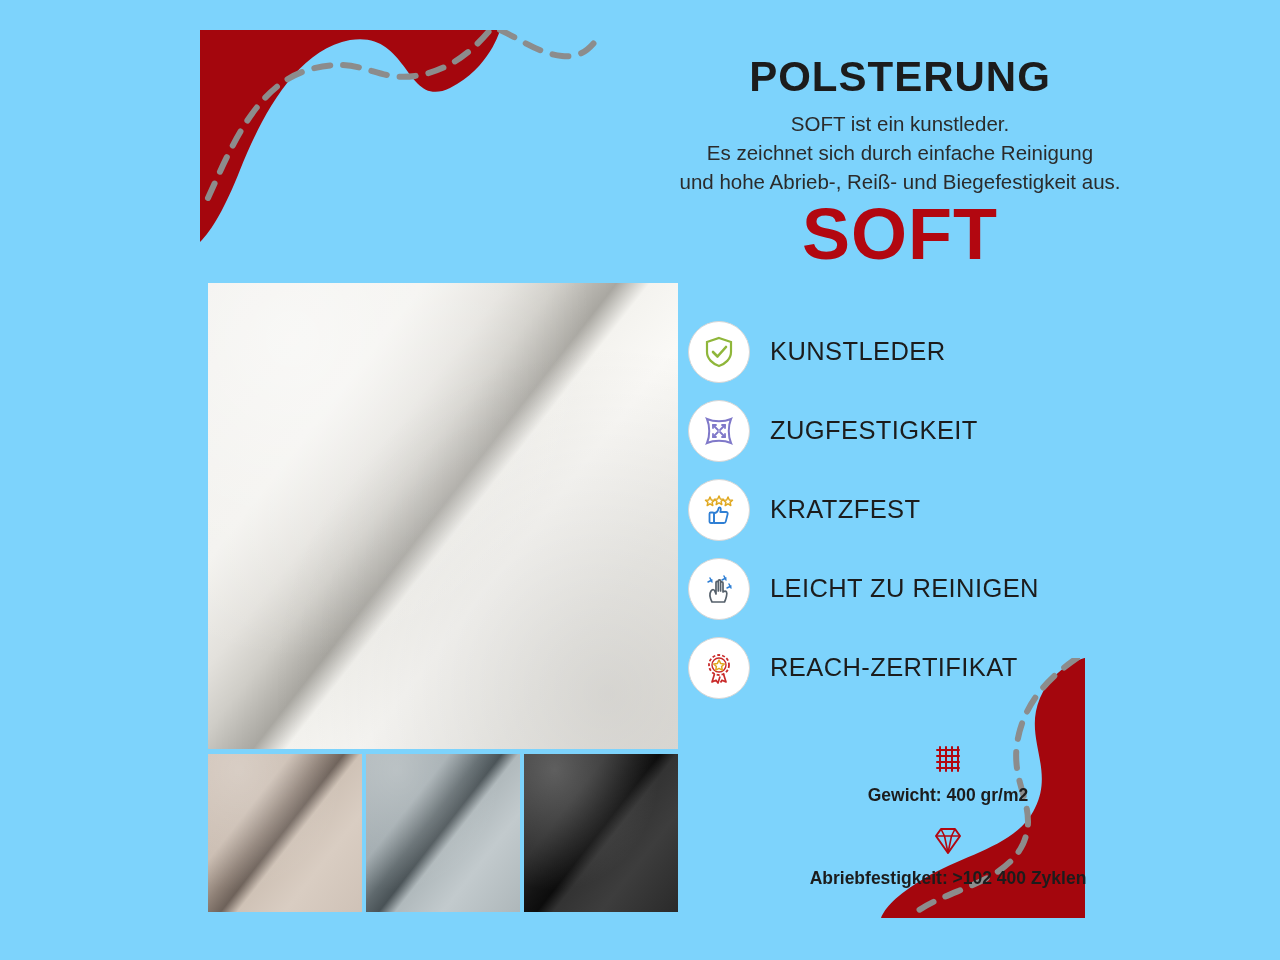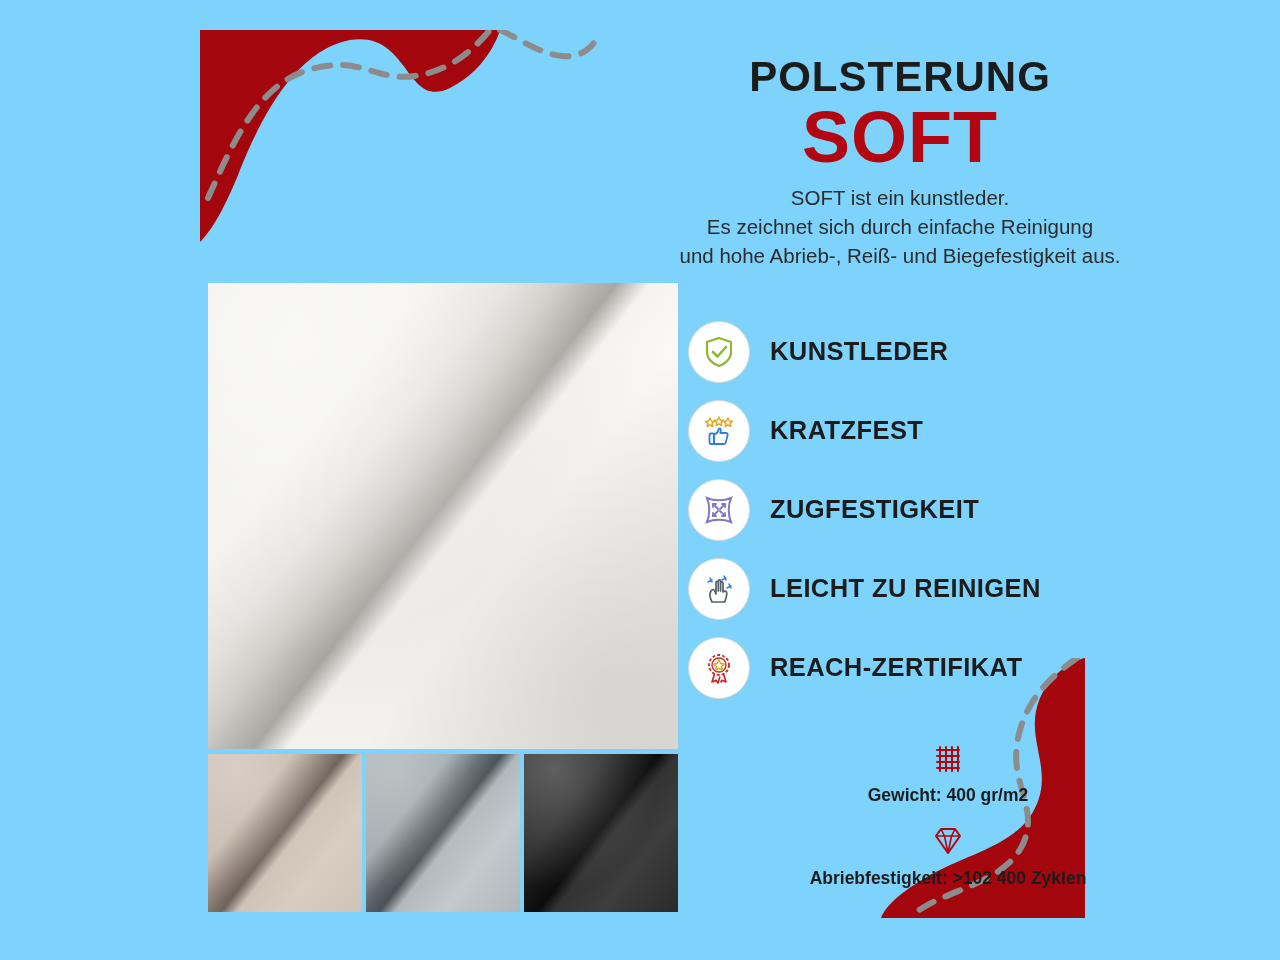--- a/index.html
+++ b/index.html
@@ -156,21 +156,21 @@
     border: 1.6px solid #d7d7d7;
     display: flex;
     align-items: center;
     justify-content: center;
     flex: none;
     background: #ffffff;
   }
   .feature-label {
     margin-left: 20px;
     font-size: 25.5px;
-    font-weight: bold;
+    font-weight: normal;
     color: #1c1c1c;
     letter-spacing: 0.4px;
     white-space: nowrap;
   }
 
   
   #specs {
     position: absolute;
     left: 688px;
     top: 735px;
@@ -202,70 +202,70 @@
     <path d="M300 0 C318 8 340 24 362 26 C382 28 390 18 398 8" fill="none" stroke="#8c8c8c" stroke-width="6" stroke-linecap="round" stroke-dasharray="16 13"></path>
   </svg>
 
   <svg id="corner-bottom-right" class="corner-shape" viewBox="0 0 330 260">
     <path d="M330 260 L330 0 C330 0 300 6 285 40 C268 80 300 110 280 150 C262 188 210 196 170 220 C140 238 130 250 126 260 Z" fill="#a4060d"></path>
     <path d="M322 0 C296 18 268 44 262 86 C256 128 284 150 268 186 C250 224 198 230 164 252" fill="none" stroke="#8c8c8c" stroke-width="6" stroke-linecap="round" stroke-dasharray="16 13"></path>
   </svg>
 
   <div id="headline-block">
     <div id="title-main">POLSTERUNG</div>
-    <div id="title-highlight">SOFT</div>
     <div id="subtitle">
       <span class="sub-line">SOFT ist ein kunstleder.</span>
       <span class="sub-line">Es zeichnet sich durch einfache Reinigung</span>
       <span class="sub-line">und hohe Abrieb-, Reiß- und Biegefestigkeit aus.</span>
     </div>
+    <div id="title-highlight">SOFT</div>
   </div>
 
   <div id="main-swatch"></div>
 
   <div id="swatch-row">
     <div class="swatch-thumb" id="swatch-beige"></div>
     <div class="swatch-thumb" id="swatch-grey"></div>
     <div class="swatch-thumb" id="swatch-black"></div>
   </div>
 
   <div id="feature-list">
 
     <div class="feature-row">
       <div class="feature-icon">
         <svg width="34" height="34" viewBox="0 0 34 34">
           <path d="M17 3 L29 7 V17 C29 24 23 29 17 31 C11 29 5 24 5 17 V7 Z" fill="none" stroke="#8fb63a" stroke-width="2.2"></path>
           <path d="M11 17 L15.5 21.5 L24 12" fill="none" stroke="#8fb63a" stroke-width="2.6" stroke-linecap="round" stroke-linejoin="round"></path>
         </svg>
       </div>
       <div class="feature-label">KUNSTLEDER</div>
+    </div>
+
+    <div class="feature-row">
+      <div class="feature-icon">
+        <svg width="34" height="34" viewBox="0 0 34 34">
+          <path d="M5 5 C12 8 22 8 29 5 C26 12 26 22 29 29 C22 26 12 26 5 29 C8 22 8 12 5 5 Z" fill="none" stroke="#7f78c9" stroke-width="2"></path>
+          <path d="M11 11 L16 16 M23 11 L18 16 M11 23 L16 18 M23 23 L18 18" stroke="#7f78c9" stroke-width="1.8" stroke-linecap="round"></path>
+          <path d="M11 11 L11 14 M11 11 L14 11 M23 11 L20 11 M23 11 L23 14 M11 23 L11 20 M11 23 L14 23 M23 23 L23 20 M23 23 L20 23" stroke="#7f78c9" stroke-width="1.8" stroke-linecap="round"></path>
+        </svg>
+      </div>
+      <div class="feature-label">ZUGFESTIGKEIT</div>
     </div>
 
     <div class="feature-row">
       <div class="feature-icon">
         <svg width="36" height="36" viewBox="0 0 36 36">
           <path d="M9 5 L10.3 8 L13.5 8.3 L11.1 10.4 L11.8 13.5 L9 11.8 L6.2 13.5 L6.9 10.4 L4.5 8.3 L7.7 8 Z" fill="none" stroke="#e0a81f" stroke-width="1.5" stroke-linejoin="round"></path>
           <path d="M18 4 L19.3 7 L22.5 7.3 L20.1 9.4 L20.8 12.5 L18 10.8 L15.2 12.5 L15.9 9.4 L13.5 7.3 L16.7 7 Z" fill="none" stroke="#e0a81f" stroke-width="1.5" stroke-linejoin="round"></path>
           <path d="M27 5 L28.3 8 L31.5 8.3 L29.1 10.4 L29.8 13.5 L27 11.8 L24.2 13.5 L24.9 10.4 L22.5 8.3 L25.7 8 Z" fill="none" stroke="#e0a81f" stroke-width="1.5" stroke-linejoin="round"></path>
           <path d="M13 31 V21 C16 21 17 19 17.5 16.5 C17.8 15 19.5 15 19.7 16.5 C19.9 18 19.3 20 19.3 20 H25 C26.2 20 27 21 26.6 22.2 L24.8 29.4 C24.6 30.4 23.8 31 22.8 31 Z" fill="none" stroke="#2f7fd4" stroke-width="1.8" stroke-linejoin="round"></path>
           <rect x="8.5" y="20.5" width="4.5" height="10.5" rx="1.2" fill="none" stroke="#2f7fd4" stroke-width="1.8"></rect>
         </svg>
       </div>
       <div class="feature-label">KRATZFEST</div>
-    </div>
-
-    <div class="feature-row">
-      <div class="feature-icon">
-        <svg width="34" height="34" viewBox="0 0 34 34">
-          <path d="M5 5 C12 8 22 8 29 5 C26 12 26 22 29 29 C22 26 12 26 5 29 C8 22 8 12 5 5 Z" fill="none" stroke="#7f78c9" stroke-width="2"></path>
-          <path d="M11 11 L16 16 M23 11 L18 16 M11 23 L16 18 M23 23 L18 18" stroke="#7f78c9" stroke-width="1.8" stroke-linecap="round"></path>
-          <path d="M11 11 L11 14 M11 11 L14 11 M23 11 L20 11 M23 11 L23 14 M11 23 L11 20 M11 23 L14 23 M23 23 L23 20 M23 23 L20 23" stroke="#7f78c9" stroke-width="1.8" stroke-linecap="round"></path>
-        </svg>
-      </div>
-      <div class="feature-label">ZUGFESTIGKEIT</div>
     </div>
 
     <div class="feature-row">
       <div class="feature-icon">
         <svg width="34" height="34" viewBox="0 0 34 34">
           <path d="M8 6 L10 10 M6 10 L10 8 M22 4 L24 8 M20 8 L24 6 M27 12 L29 16 M25 16 L29 14" stroke="#2f7fd4" stroke-width="1.5" stroke-linecap="round"></path>
           <path d="M10 30 C8 26 7 22 9 19 C10.5 17 12.5 17.5 13 19.5 L14 22 V10.5 C14 9 16.3 9 16.3 10.5 V19 V9 C16.3 7.5 18.6 7.5 18.6 9 V19 V11 C18.6 9.5 21 9.5 21 11 V20 C21 20 23.5 18.5 24.5 20 C25.5 21.5 24 27 22.5 30 Z" fill="none" stroke="#55606b" stroke-width="1.7" stroke-linejoin="round"></path>
         </svg>
       </div>
       <div class="feature-label">LEICHT ZU REINIGEN</div>

